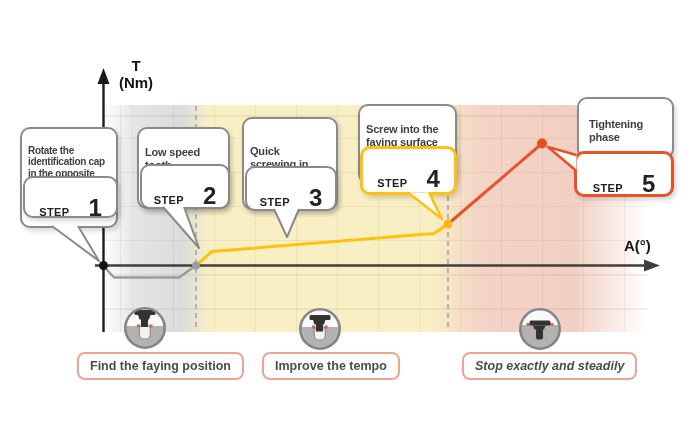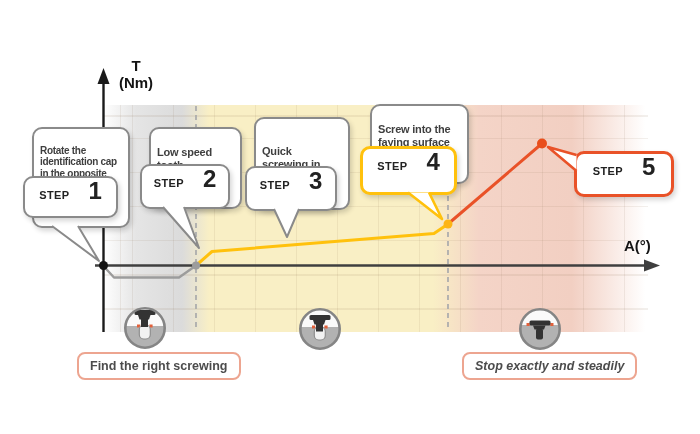--- a/index.html
+++ b/index.html
@@ -22,27 +22,26 @@
   }
   svg.layer{position:absolute;left:0;top:0;z-index:2;}
   svg.tails{z-index:6;pointer-events:none;}
   .screw-badge{position:absolute;z-index:3;}
   
   .bubble{
     position:absolute;z-index:4;background:#fff;border:2px solid #8a8a8a;border-radius:10px;
     box-sizing:border-box;padding:5px 6px;color:#3f3f3f;font-weight:bold;font-size:11px;
     line-height:1.12;white-space:pre-line;box-shadow:2px 3px 5px rgba(0,0,0,0.16);
     letter-spacing:-0.2px;
-    margin-left:12px;
   }
   .bubble.small{font-size:10px;letter-spacing:-0.3px;}
   .stepbox{
     position:absolute;z-index:5;background:#fff;border:2px solid #8a8a8a;border-radius:10px;
     box-sizing:border-box;display:flex;justify-content:center;align-items:baseline;gap:19px;
-    padding-top:1px;box-shadow:2px 3px 5px rgba(0,0,0,0.16);color:#222;
+    padding-top:18px;box-shadow:2px 3px 5px rgba(0,0,0,0.16);color:#222;
   }
   .stepbox.yellow{border:3px solid #FFC10D;}
   .stepbox.orange{border:3px solid #E95228;}
   .step-word{font-size:11px;font-weight:bold;letter-spacing:0.4px;}
   .step-num{font-size:24px;font-weight:bold;line-height:1;}
   
   .ylab{position:absolute;left:110px;top:57px;width:52px;text-align:center;z-index:6;
         font-size:15px;font-weight:bold;color:#141414;line-height:1.15;}
   .ylab span{display:block;}
   .xlab{position:absolute;left:624px;top:237px;z-index:6;font-size:15px;font-weight:bold;color:#141414;}
@@ -164,35 +163,40 @@
 
   <div class="bubble" style="left:358px;top:104px;width:99px;height:80px;">
     <span>Screw into the
 faying surface</span>
   </div>
   <div class="stepbox yellow" style="left:360px;top:146px;width:97px;height:49px;">
     <span class="step-word">STEP</span>
     <span class="step-num">4</span>
   </div>
 
+  <div class="bubble" style="left:577px;top:97px;width:97px;height:62px;padding-top:7px;padding-left:10px;">
+    <span>Tightening
+phase</span>
+  </div>
   <div class="stepbox orange" style="left:574px;top:151px;width:100px;height:46px;">
     <span class="step-word">STEP</span>
     <span class="step-num">5</span>
   </div>
 
   <svg class="layer tails" width="700" height="434" viewBox="0 0 700 434">
     <path d="M 52,226 L 99,261 L 78,226" fill="#ffffff" stroke="#8A8A8A" stroke-width="2" stroke-linejoin="round"></path>
     <path d="M 163,207 L 199,248 L 184,207" fill="#ffffff" stroke="#8A8A8A" stroke-width="2" stroke-linejoin="round"></path>
     <path d="M 274,209 L 287,237 L 299,209" fill="#ffffff" stroke="#8A8A8A" stroke-width="2" stroke-linejoin="round"></path>
     <path d="M 408,192.5 L 442,219 L 429,192.5" fill="#ffffff" stroke="#FFC10D" stroke-width="2.6" stroke-linejoin="round"></path>
     <path d="M 576.5,155 L 548,147 L 576.5,171" fill="#ffffff" stroke="#E95228" stroke-width="2.6" stroke-linejoin="round"></path>
   </svg>
 
   <div class="ylab">
     <span>T</span>
     <span>(Nm)</span>
   </div>
   <div class="xlab">A(°)</div>
 
-  <div class="pill" style="left:77px;">Find the right screwing</div>
+  <div class="pill" style="left:77px;">Find the faying position</div>
+  <div class="pill" style="left:262px;">Improve the tempo</div>
   <div class="pill" style="left:462px;font-style:italic;">Stop exactly and steadily</div>
 
 </div>
 
 </body></html>

